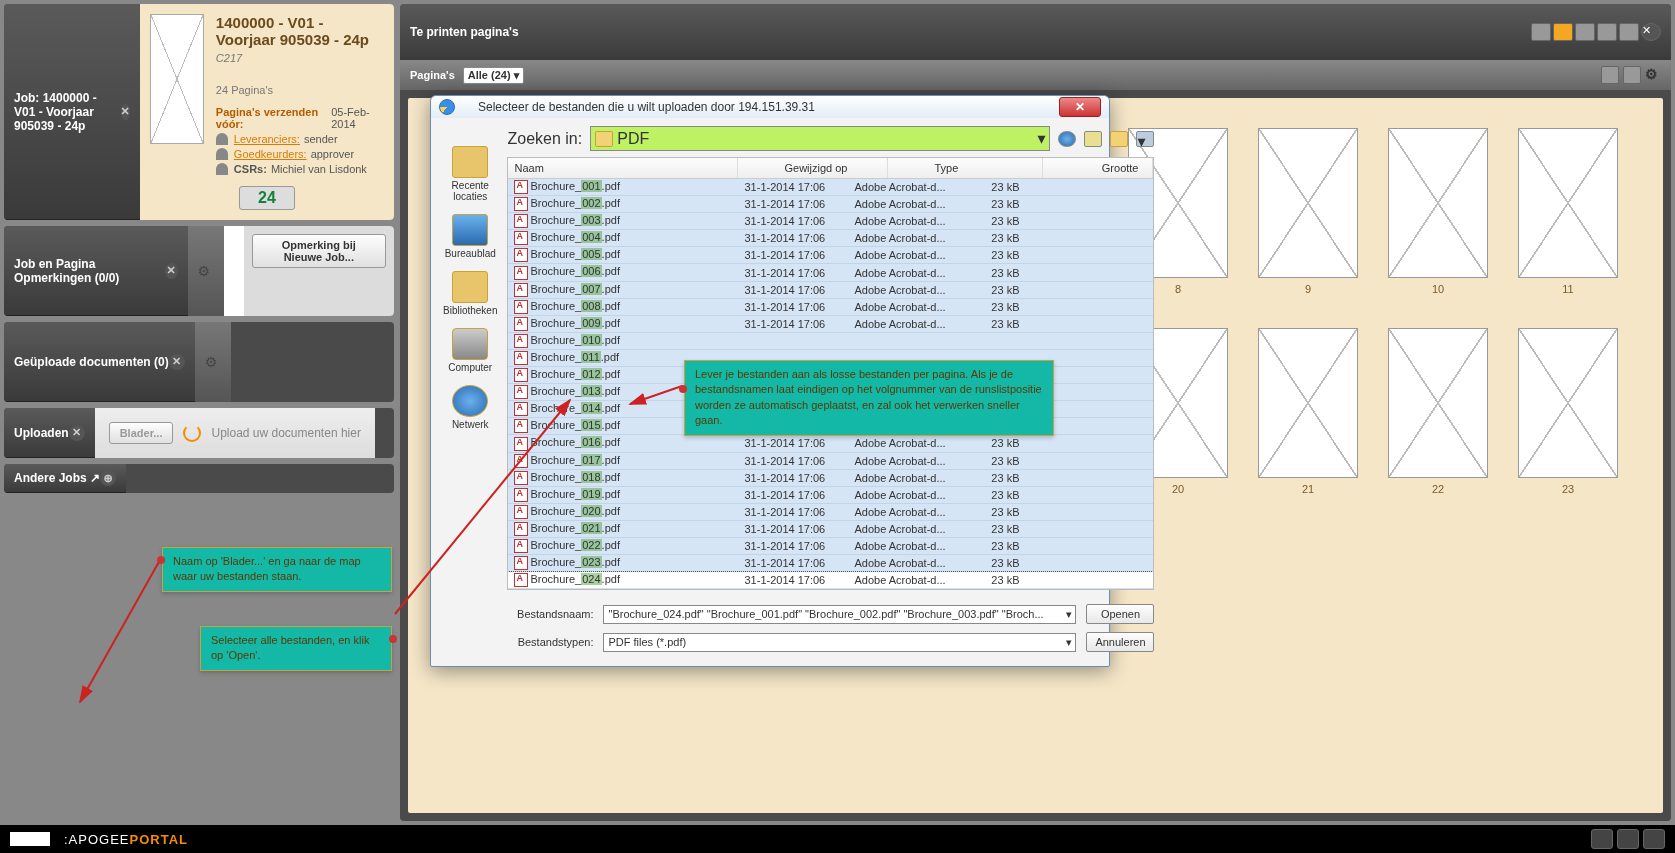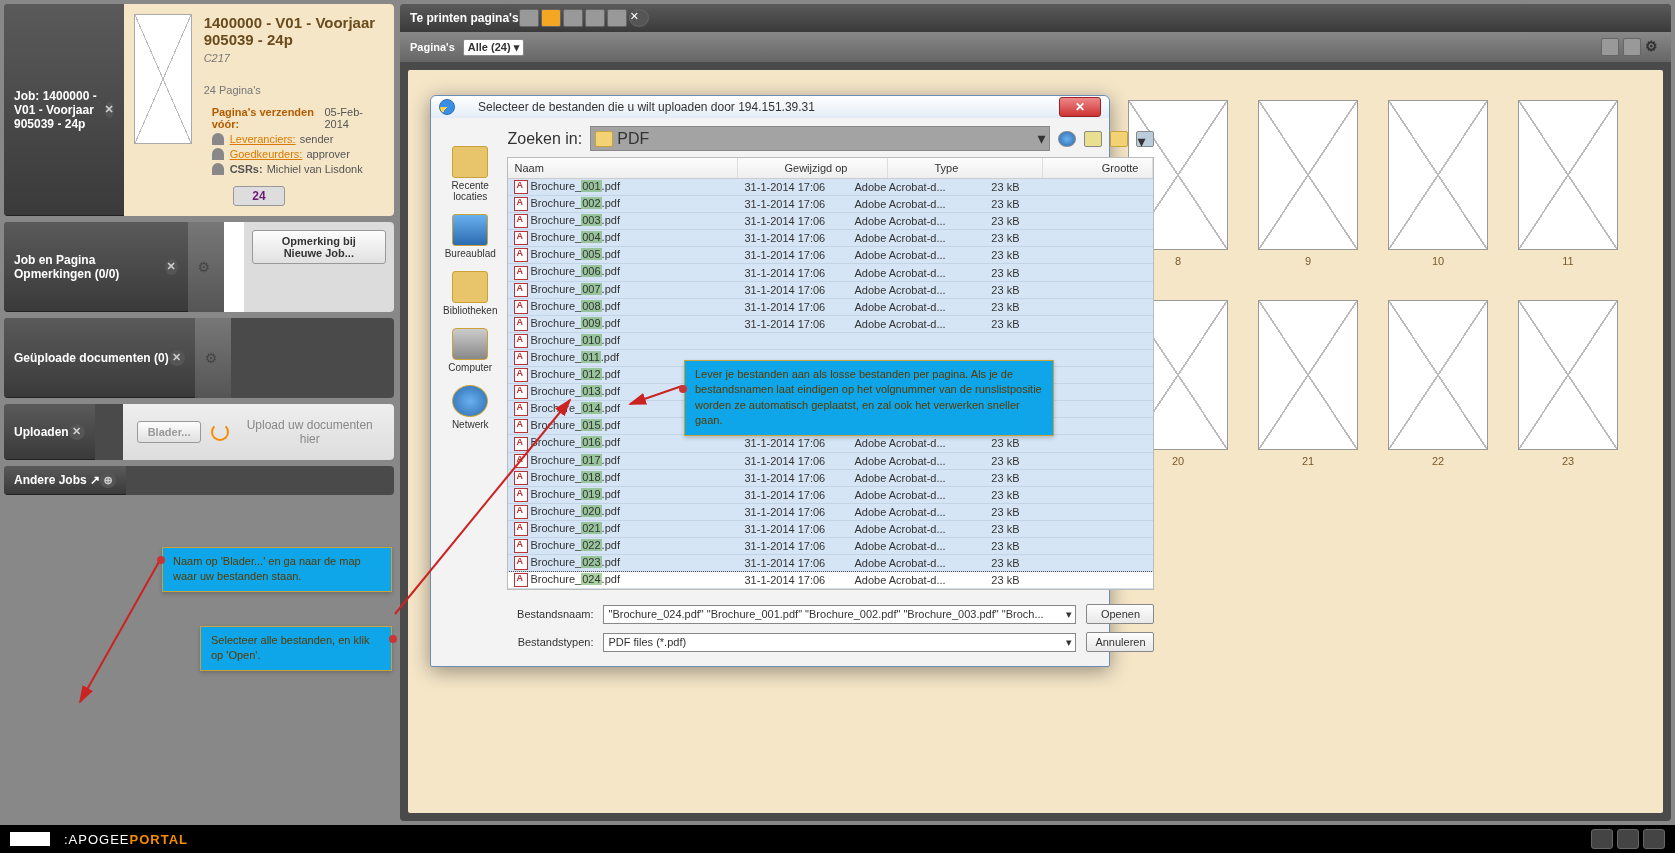--- a/index.html
+++ b/index.html
@@ -17,48 +17,48 @@
 .panel-body.white { background: #fff; }
 
 .job-info { display: flex; gap: 12px; }
 .thumb-box { width: 84px; height: 130px; border: 1px solid #aaa; background: #fff; position: relative; }
 .thumb-box::before, .thumb-box::after { content:""; position:absolute; inset:0; }
 .thumb-box::before { background: linear-gradient(to top right, transparent 49.5%, #bbb 49.5%, #bbb 50.5%, transparent 50.5%); }
 .thumb-box::after { background: linear-gradient(to top left, transparent 49.5%, #bbb 49.5%, #bbb 50.5%, transparent 50.5%); }
 .job-details h2 { font-size: 15px; color: #6a4b1c; margin-bottom: 4px; font-weight: bold;}
 .job-details .code { font-style: italic; color: #777; margin-bottom: 20px; }
 .job-details .pages { color: #777; margin-bottom: 10px; }
-.meta-row { font-size: 11px; color: #b35c00; margin: 3px 8px; display: flex; align-items: center; gap: 4px; }
+.meta-row { font-size: 11px; color: #b35c00; margin: 3px 0; display: flex; align-items: center; gap: 4px; }
 .meta-row .label { font-weight: bold; }
 .meta-row.orange a { color: #d97b00; text-decoration: underline; }
 .meta-row.orange .val { color: #555; }
 .person-icon { width: 12px; height: 12px; background: #888; border-radius: 50% 50% 0 0; margin-right: 2px; }
 .page-badge { margin-top: 8px; text-align: center; }
-.page-badge span { display: inline-block; background: #ddd; border: 1px solid #999; padding: 2px 18px; border-radius: 3px; color: #701a75; font-weight: bold; font-size: 12px;}
+.page-badge span { display: inline-block; background: #ddd; border: 1px solid #999; padding: 2px 18px; border-radius: 3px; color: #15803d; font-weight: bold; font-size: 16px;}
 
 .subheader { background: linear-gradient(#777,#555); color: #eee; padding: 4px 10px; font-size: 11px; display: flex; align-items: center; justify-content: space-between; }
 .gear { width: 16px; height: 16px; color: #444; font-size: 14px; }
 
 .empty-area { background: #fff; height: 90px; }
 .stripes { background: repeating-linear-gradient(#fff,#fff 20px,#f4f4f4 20px,#f4f4f4 40px); height: 80px; }
 
 .btn { background: linear-gradient(#fdfdfd,#e0e0e0); border: 1px solid #999; border-radius: 3px; padding: 4px 10px; font-size: 11px; cursor: pointer; color: #333; font-weight: bold; }
 
-.upload-body { background: linear-gradient(#eee,#ddd); padding: 14px; display: flex; align-items: center; gap: 10px; margin-left: 28px; }
+.upload-body { background: linear-gradient(#eee,#ddd); padding: 14px; display: flex; align-items: center; gap: 10px; }
 .upload-drop { flex: 1; text-align: center; color: #888; font-size: 12px; }
 
 .footer { height: 28px; background: #000; color: #fff; display: flex; align-items: center; padding: 0 10px; gap: 14px; }
 .footer .strip { width: 40px; height: 14px; background: #fff; }
 .footer .brand { font-size: 13px; letter-spacing: 1px; }
 .footer .brand b { color: #f68b00; font-weight: bold; }
 .footer-right { margin-left: auto; display: flex; gap: 4px; }
 .foot-icon { width: 22px; height: 20px; background: #444; border: 1px solid #666; border-radius: 3px; }
 
 
-.right-header { background: linear-gradient(#5a5a5a,#3a3a3a); color: #fff; padding: 5px 10px; display: flex; align-items: center; justify-content: flex-start; border-radius: 4px 4px 0 0; }
+.right-header { background: linear-gradient(#5a5a5a,#3a3a3a); color: #fff; padding: 19px 10px; display: flex; align-items: center; justify-content: space-between; border-radius: 4px 4px 0 0; }
 .right-header .icons { display: flex; gap: 2px; }
 .tool-icon { width: 20px; height: 18px; background: #999; border: 1px solid #666; border-radius: 2px; }
 .tool-icon.orange { background: #f5a623; }
 .sub-toolbar { background: linear-gradient(#888,#666); padding: 6px 10px; display: flex; align-items: center; gap: 8px; color: #fff; font-weight: bold; font-size: 11px; justify-content: space-between; }
 .select { background: #fff; border: 1px solid #888; border-radius: 2px; padding: 1px 4px; color: #333; font-size: 11px; }
 
 .canvas { flex: 1; background: #f5e6c8; margin: 8px; border-radius: 2px; padding: 30px 20px; position: relative; overflow: hidden; }
 .page-grid { display: flex; flex-direction: column; gap: 50px; }
 .page-row { display: flex; gap: 30px; margin-left: 700px; }
 .page-placeholder { width: 100px; height: 150px; border: 1px solid #999; background: #fff; position: relative; }
@@ -75,21 +75,21 @@
 .dlg-body { padding: 8px 12px 14px 12px; display: flex; gap: 10px; }
 .dlg-sidebar { width: 78px; display: flex; flex-direction: column; align-items: center; gap: 12px; padding-top: 20px; font-size: 10px; text-align: center; color: #333;}
 .side-item { display: flex; flex-direction: column; align-items: center; gap: 2px; }
 .side-icon { width: 36px; height: 32px; background: #e8c56a; border: 1px solid #c9a23a; border-radius: 3px; }
 .side-icon.blue { background: linear-gradient(#6ab0ee,#2a6bb0); }
 .side-icon.gray { background: linear-gradient(#ccc,#888); border-radius: 4px; }
 .side-icon.net { background: radial-gradient(#6ab0ee,#2a6bb0); border-radius: 50%; }
 
 .dlg-main { flex: 1; }
 .look-row { display: flex; align-items: center; gap: 8px; margin-bottom: 6px; font-size: 16px; }
-.look-row .sel { flex: 1; display: flex; align-items: center; background: #a3a3a3; border: 1px solid #888; padding: 2px 4px; gap: 4px; }
+.look-row .sel { flex: 1; display: flex; align-items: center; background: #bef264; border: 1px solid #888; padding: 2px 4px; gap: 4px; }
 .tiny-icon { width: 18px; height: 16px; background: #ccc; border: 1px solid #888; border-radius: 2px; }
 .tiny-icon.folder { background: #f3d276; border-color: #c9a23a; }
 .tiny-icon.globe { background: radial-gradient(#6ab0ee,#2a6bb0); border-radius: 50%; }
 .tiny-icon.up { background: #e8e090; }
 
 .file-table { border: 1px solid #bbb; background: #fff; }
 .ft-head { display: flex; background: linear-gradient(#fdfdfd,#eee); border-bottom: 1px solid #ccc; font-size: 11px; gap: 40px; }
 .ft-head div { padding: 4px 6px; border-right: 1px solid #ddd; }
 .col-name { width: 230px; }
 .col-date { width: 110px; }
@@ -103,21 +103,21 @@
 .pdf-ico::after { content: "A"; position: absolute; left: 1px; top: -1px; color: #b33; font-size: 9px; font-weight: bold; }
 .num-hl { background: rgba(100,170,80,0.55); padding: 0 1px; }
 
 .bottom-fields { margin-top: 14px; display: flex; flex-direction: column; gap: 8px; }
 .bf-row { display: flex; align-items: center; gap: 10px; font-size: 11px; }
 .bf-row label { width: 86px; text-align: right; }
 .bf-row .inp { flex: 1; background: #fff; border: 1px solid #888; padding: 2px 4px; display: flex; align-items: center; justify-content: space-between; }
 .win-btn { width: 68px; padding: 3px 0; text-align: center; background: linear-gradient(#fdfdfd,#e8e8e8); border: 1px solid #888; border-radius: 2px; cursor: pointer; }
 
 
-.callout { position: absolute; background: #0ea5e9; border: 1px solid #c9a23a; padding: 6px 10px; font-size: 11px; color: #5a3a00; box-shadow: 0 2px 4px rgba(0,0,0,0.2); z-index: 50; line-height: 1.4; }
+.callout { position: absolute; background: #14b8a6; border: 1px solid #c9a23a; padding: 6px 10px; font-size: 11px; color: #5a3a00; box-shadow: 0 2px 4px rgba(0,0,0,0.2); z-index: 50; line-height: 1.4; }
 .callout::before { content:""; position: absolute; width: 8px; height: 8px; background: #c33; border-radius: 50%; }
 .callout.c1 { left: 162px; top: 547px; width: 230px; }
 .callout.c1::before { left: -6px; top: 8px; }
 .callout.c2 { left: 200px; top: 626px; width: 192px; }
 .callout.c2::after { content:""; position: absolute; right: -6px; top: 8px; width: 8px; height: 8px; background: #c33; border-radius: 50%; }
 .callout.c2::before { display:none; }
 .callout.c3 { left: 684px; top: 360px; width: 370px; }
 .callout.c3::before { left: -6px; top: 24px; }
 
 svg.arrow { position: absolute; pointer-events: none; z-index: 49; }

